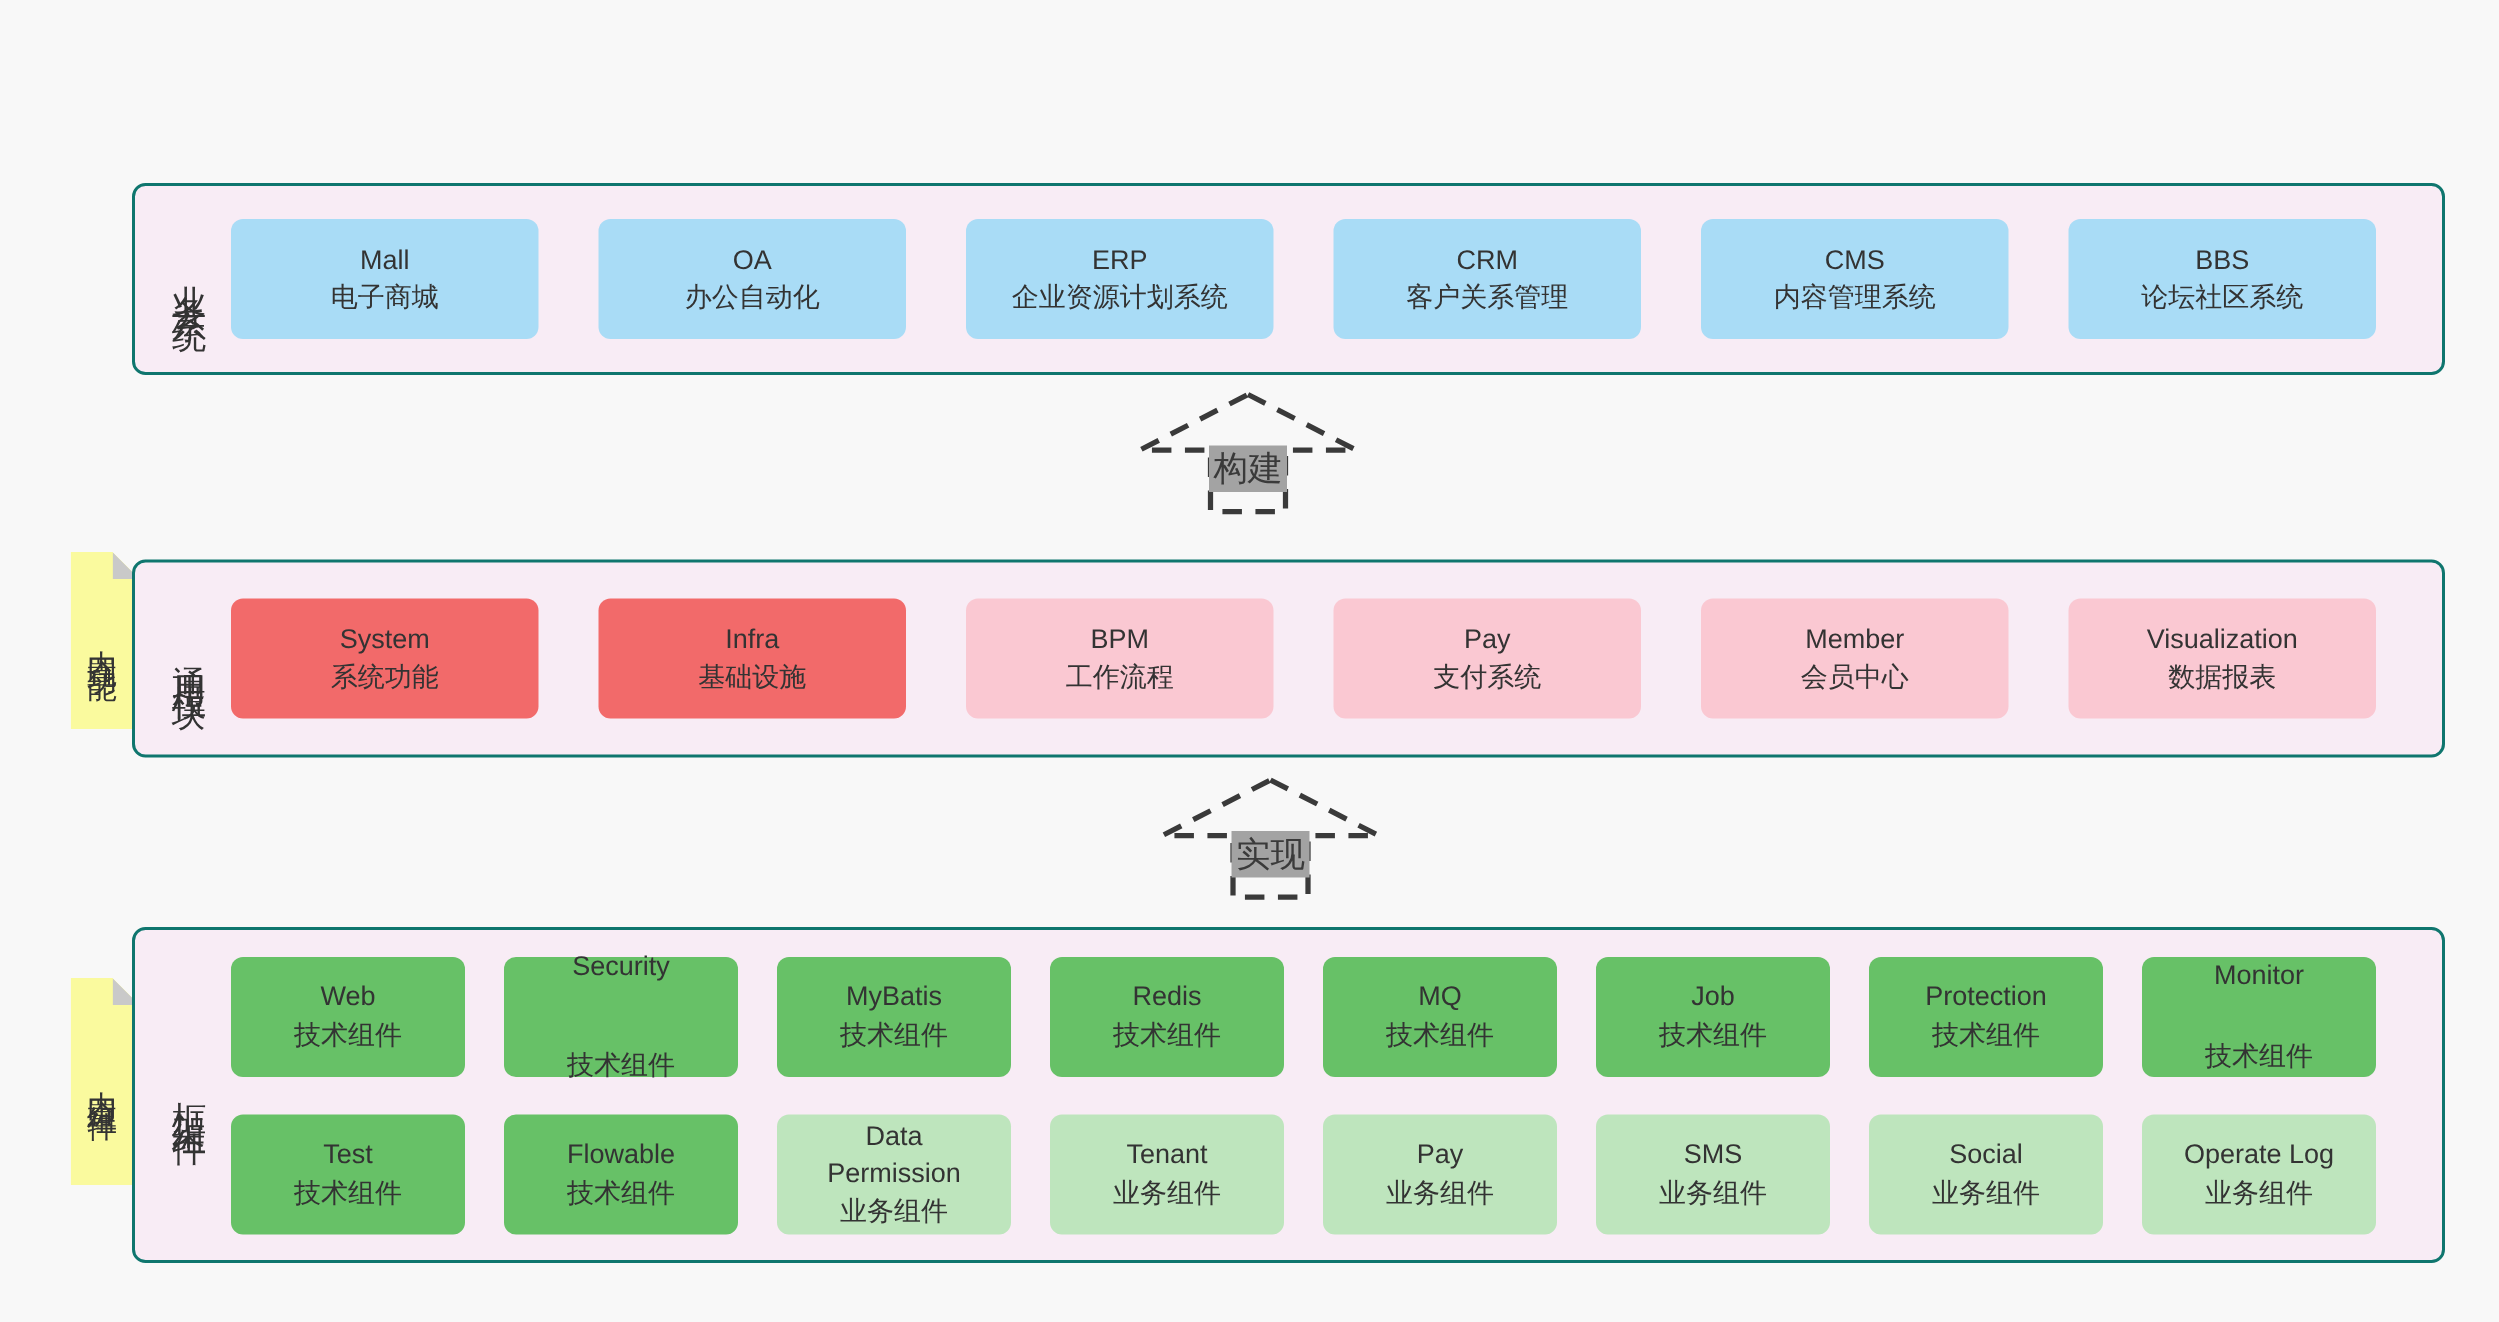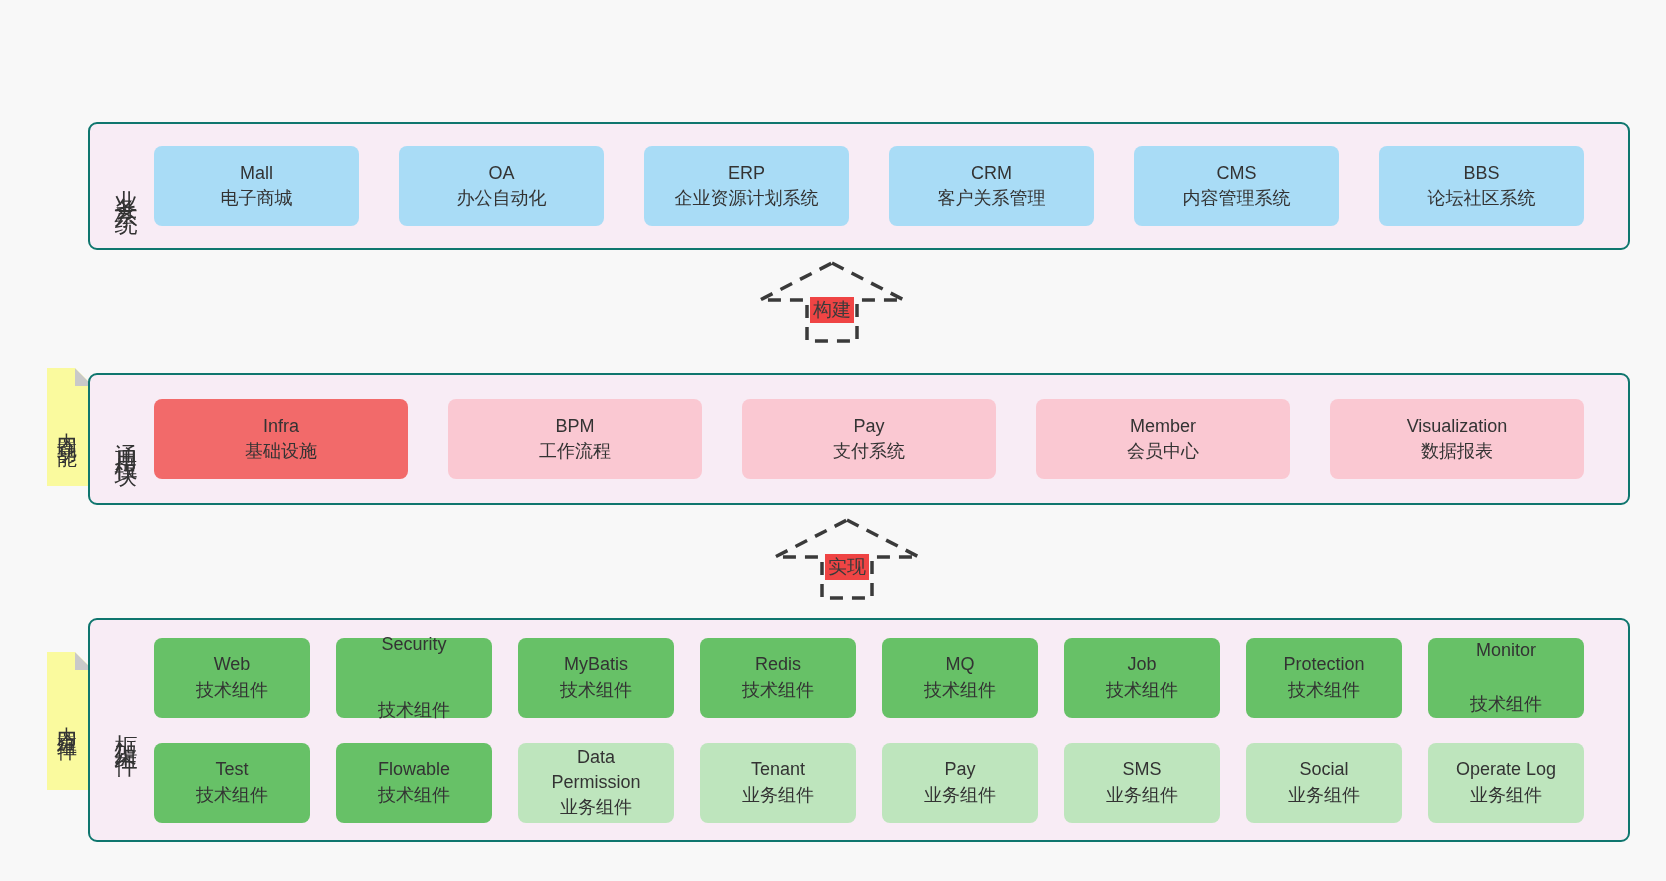--- a/index.html
+++ b/index.html
@@ -49,23 +49,23 @@
     font-size:18px; line-height:1.4; color:#333;
     padding:0 12px; box-sizing:border-box;
   }
   
   .arrow { position:absolute; width:150px; height:86px; z-index:3; }
   #arrow-build     { left:757px; top:259px; }
   #arrow-implement { left:772px; top:516px; }
   .arrow svg { width:150px; height:86px; display:block; }
   .arrow-label {
     position:absolute; left:50%; top:38px; transform:translateX(-50%);
-    background:#ef4444;
+    background:#a3a3a3;
     padding:0 3px;
-    font-size:19px; color:#3a3a3a; white-space:nowrap;
+    font-size:23px; color:#3a3a3a; white-space:nowrap;
   }
   
   .sticky {
     position:absolute; left:47px; width:46px;
     background:#fafa9e;
     clip-path: polygon(0 0, calc(100% - 18px) 0, 100% 18px, 100% 100%, 0 100%);
     display:flex; align-items:center; justify-content:center;
     z-index:1;
   }
   #sticky-modules    { top:368px; height:118px; }
@@ -133,20 +133,24 @@
       <polygon points="75,4 147,41 100,41 100,82 50,82 50,41 3,41" fill="none" stroke="#3a3a3a" stroke-width="3.5" stroke-dasharray="13 9"></polygon>
     </svg>
     <span class="arrow-label">构建</span>
   </div>
 
   <div class="band" id="band-modules">
     <div class="band-label">通用模块</div>
     <div class="band-content">
         <div class="box-row">
           <div class="box" style="background: rgb(242, 106, 106);">
+            <div>System</div>
+            <div>系统功能</div>
+          </div>
+          <div class="box" style="background: rgb(242, 106, 106);">
             <div>Infra</div>
             <div>基础设施</div>
           </div>
           <div class="box" style="background: rgb(250, 200, 210);">
             <div>BPM</div>
             <div>工作流程</div>
           </div>
           <div class="box" style="background: rgb(250, 200, 210);">
             <div>Pay</div>
             <div>支付系统</div>

